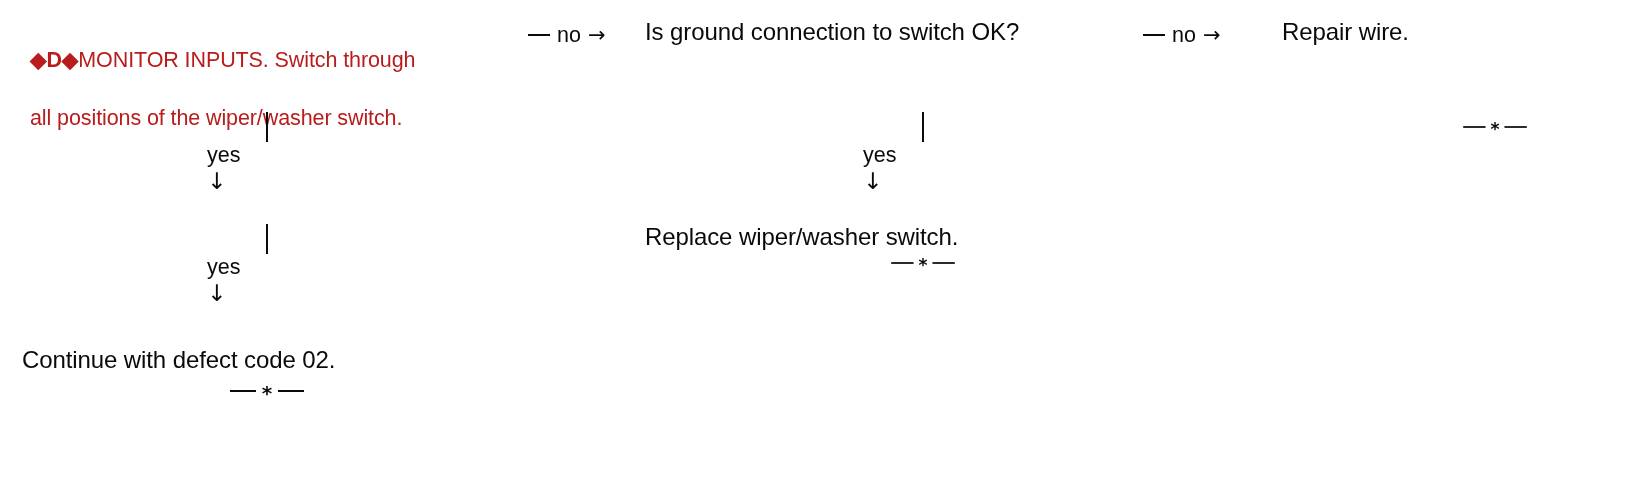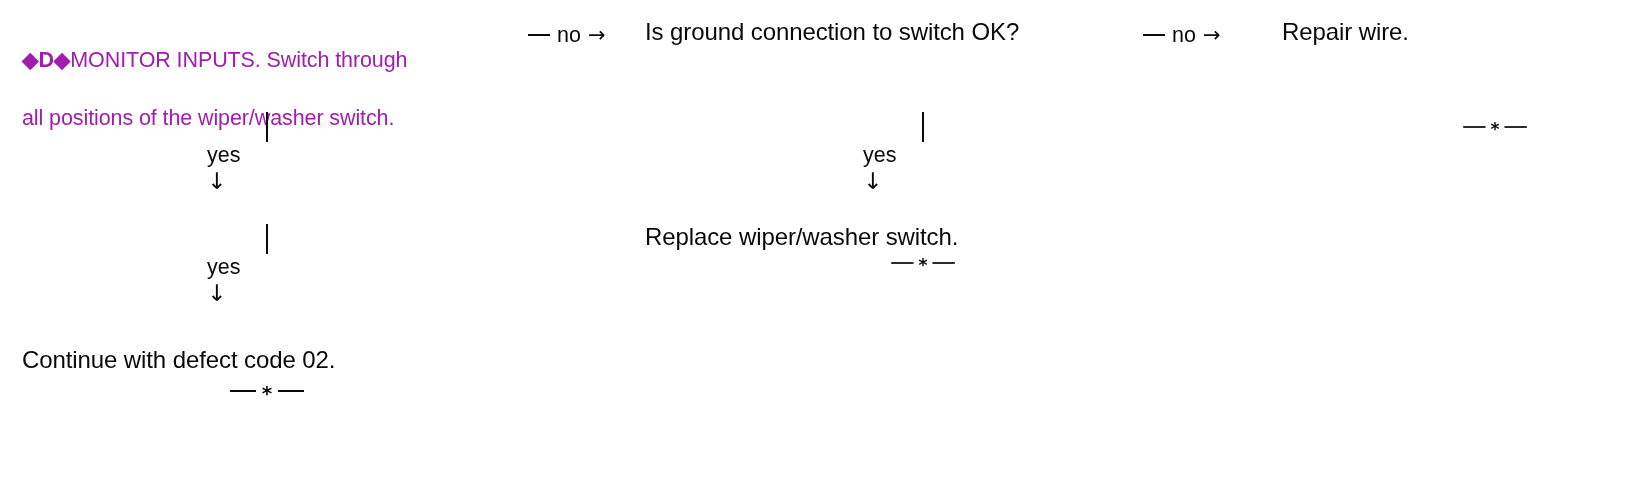--- a/index.html
+++ b/index.html
@@ -21,21 +21,22 @@
     overflow: hidden;
   }
   .abs { position: absolute; }
 
   
   .block {
     font-size: 21.5px;
     line-height: 29px;
     white-space: pre-line;
     letter-spacing: -0.1px;
-    color: #a21caf;
+    color: #b91c1c;
+    margin-left: 8px;
   }
   .block .tag {
     font-weight: bold;
   }
   .single {
     font-size: 24px;
     line-height: 29px;
     white-space: nowrap;
     letter-spacing: -0.1px;
     color: #0a0a0a;

